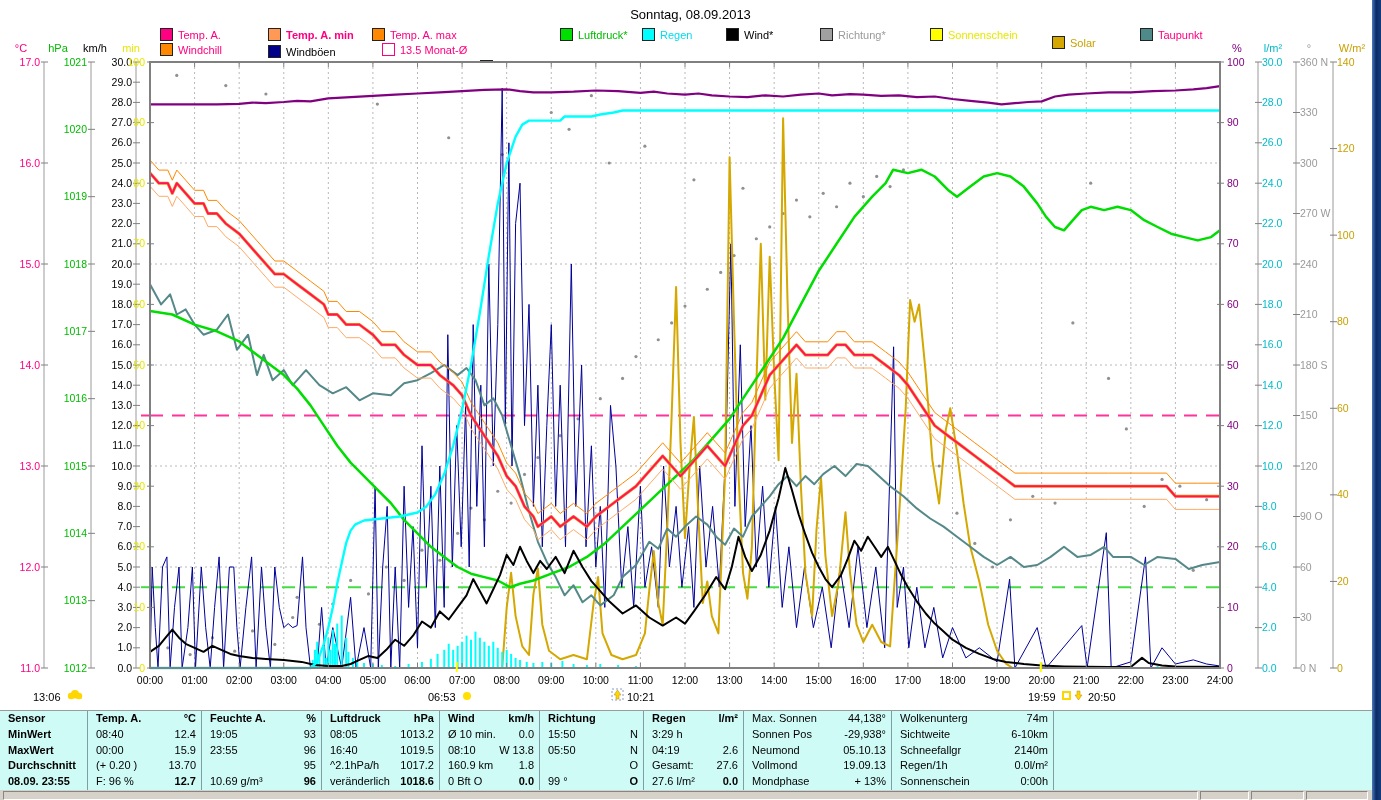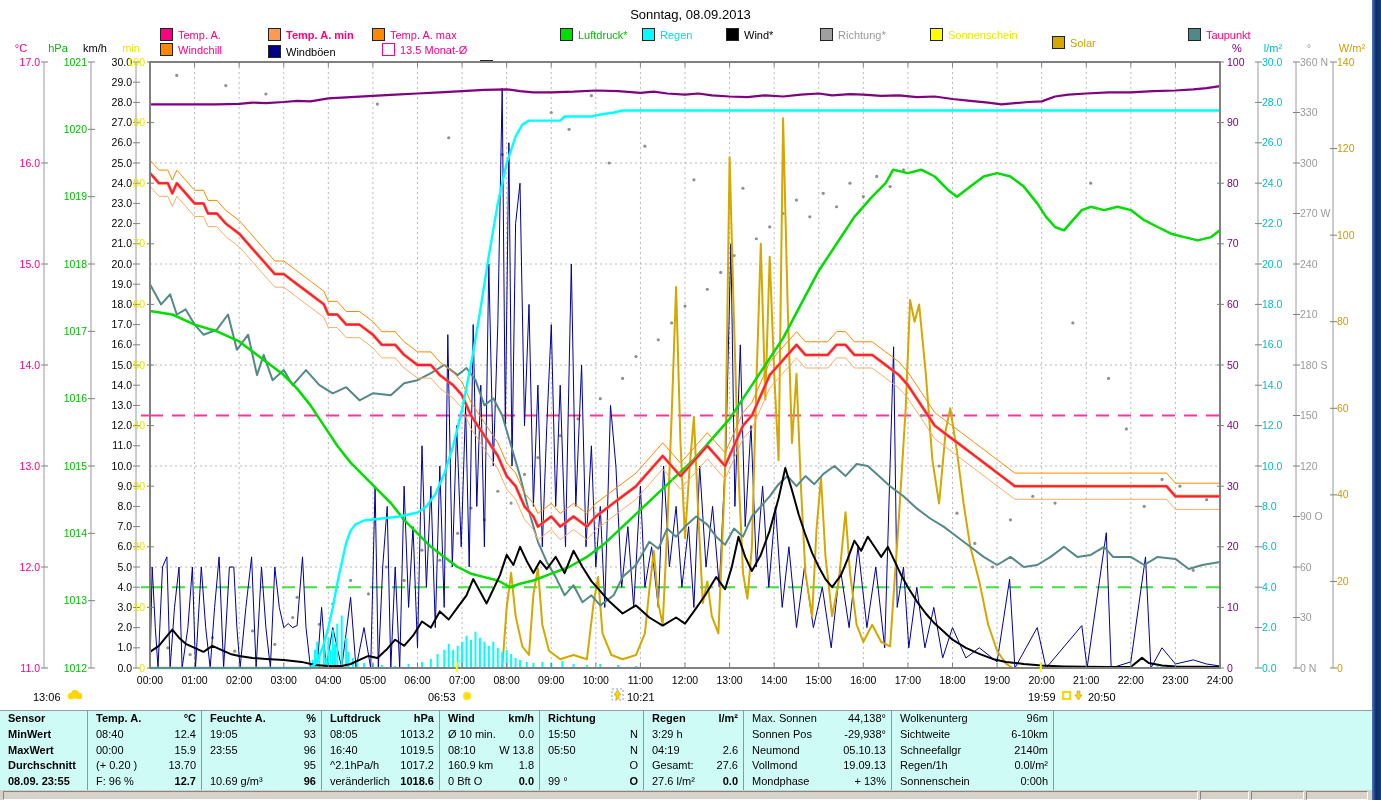--- a/index.html
+++ b/index.html
@@ -34,21 +34,21 @@
       <div class="lg-item" style="left: 160px; top: 28px; color: rgb(255, 0, 128);"><span class="lg-sq" style="background: rgb(255, 0, 128);"></span><span>Temp. A.</span></div>
       <div class="lg-item" style="left: 268px; top: 28px; color: rgb(255, 0, 128); font-weight: bold;"><span class="lg-sq" style="background: rgb(255, 153, 85);"></span><span>Temp. A. min</span></div>
       <div class="lg-item" style="left: 372px; top: 28px; color: rgb(255, 0, 128);"><span class="lg-sq" style="background: rgb(255, 136, 0);"></span><span>Temp. A. max</span></div>
       <div class="lg-item" style="left: 480px; top: 28px; color: rgb(0, 0, 0); margin-top: 32px;"><span class="lg-sq" style="background: rgb(122, 0, 122);"></span><span>Feuchte A.*</span></div>
       <div class="lg-item" style="left: 560px; top: 28px; color: rgb(0, 187, 0);"><span class="lg-sq" style="background: rgb(0, 224, 0);"></span><span>Luftdruck*</span></div>
       <div class="lg-item" style="left: 642px; top: 28px; color: rgb(0, 221, 238);"><span class="lg-sq" style="background: rgb(0, 255, 255);"></span><span>Regen</span></div>
       <div class="lg-item" style="left: 726px; top: 28px; color: rgb(0, 0, 0);"><span class="lg-sq" style="background: rgb(0, 0, 0);"></span><span>Wind*</span></div>
       <div class="lg-item" style="left: 820px; top: 28px; color: rgb(154, 154, 154);"><span class="lg-sq" style="background: rgb(160, 160, 160);"></span><span>Richtung*</span></div>
       <div class="lg-item" style="left: 930px; top: 28px; color: rgb(232, 232, 0);"><span class="lg-sq" style="background: rgb(255, 255, 0);"></span><span>Sonnenschein</span></div>
       <div class="lg-item" style="left: 1052px; top: 28px; color: rgb(201, 160, 0); margin-top: 8px;"><span class="lg-sq" style="background: rgb(212, 168, 0);"></span><span>Solar</span></div>
-      <div class="lg-item" style="left: 1140px; top: 28px; color: rgb(255, 0, 128); margin-left: 48px;"><span class="lg-sq" style="background: rgb(78, 138, 138);"></span><span>Taupunkt</span></div>
+      <div class="lg-item" style="left: 1140px; top: 28px; color: rgb(255, 0, 128);"><span class="lg-sq" style="background: rgb(78, 138, 138);"></span><span>Taupunkt</span></div>
       <div class="lg-item" style="left: 160px; top: 43px; color: rgb(255, 0, 128);"><span class="lg-sq" style="background: rgb(255, 136, 0);"></span><span>Windchill</span></div>
       <div class="lg-item" style="left: 268px; top: 45px; color: rgb(0, 0, 0);"><span class="lg-sq" style="background: rgb(0, 0, 136);"></span><span>Windböen</span></div>
       <div class="lg-item" style="left: 372px; top: 43px; color: rgb(255, 0, 128); margin-left: 10px;"><span class="lg-sq" style="background: rgb(255, 255, 255); border-color: rgb(255, 0, 128);"></span><span>13.5 Monat-Ø</span></div>
     </div>
   <svg id="chart-svg" width="1381" height="710">
       <rect x="150" y="62" width="1070" height="606" fill="#ffffff"></rect>
       <g stroke="#b8b8b8" stroke-width="1" stroke-dasharray="2,3">
         <line x1="194.58333333333331" y1="62" x2="194.58333333333331" y2="668"></line>
         <line x1="239.16666666666666" y1="62" x2="239.16666666666666" y2="668"></line>
         <line x1="283.75" y1="62" x2="283.75" y2="668"></line>
@@ -774,21 +774,21 @@
           <span class="ft-r">19.09.13</span>
         </div>
         <div class="ft-row">
           <span class="ft-l">Mondphase</span>
           <span class="ft-r">+ 13%</span>
         </div>
       </div>
       <div class="ft-group" style="width: 162px;">
         <div class="ft-row">
           <span class="ft-l">Wolkenunterg</span>
-          <span class="ft-r">96m</span>
+          <span class="ft-r">74m</span>
         </div>
         <div class="ft-row">
           <span class="ft-l">Sichtweite</span>
           <span class="ft-r">6-10km</span>
         </div>
         <div class="ft-row">
           <span class="ft-l">Schneefallgr</span>
           <span class="ft-r">2140m</span>
         </div>
         <div class="ft-row">

